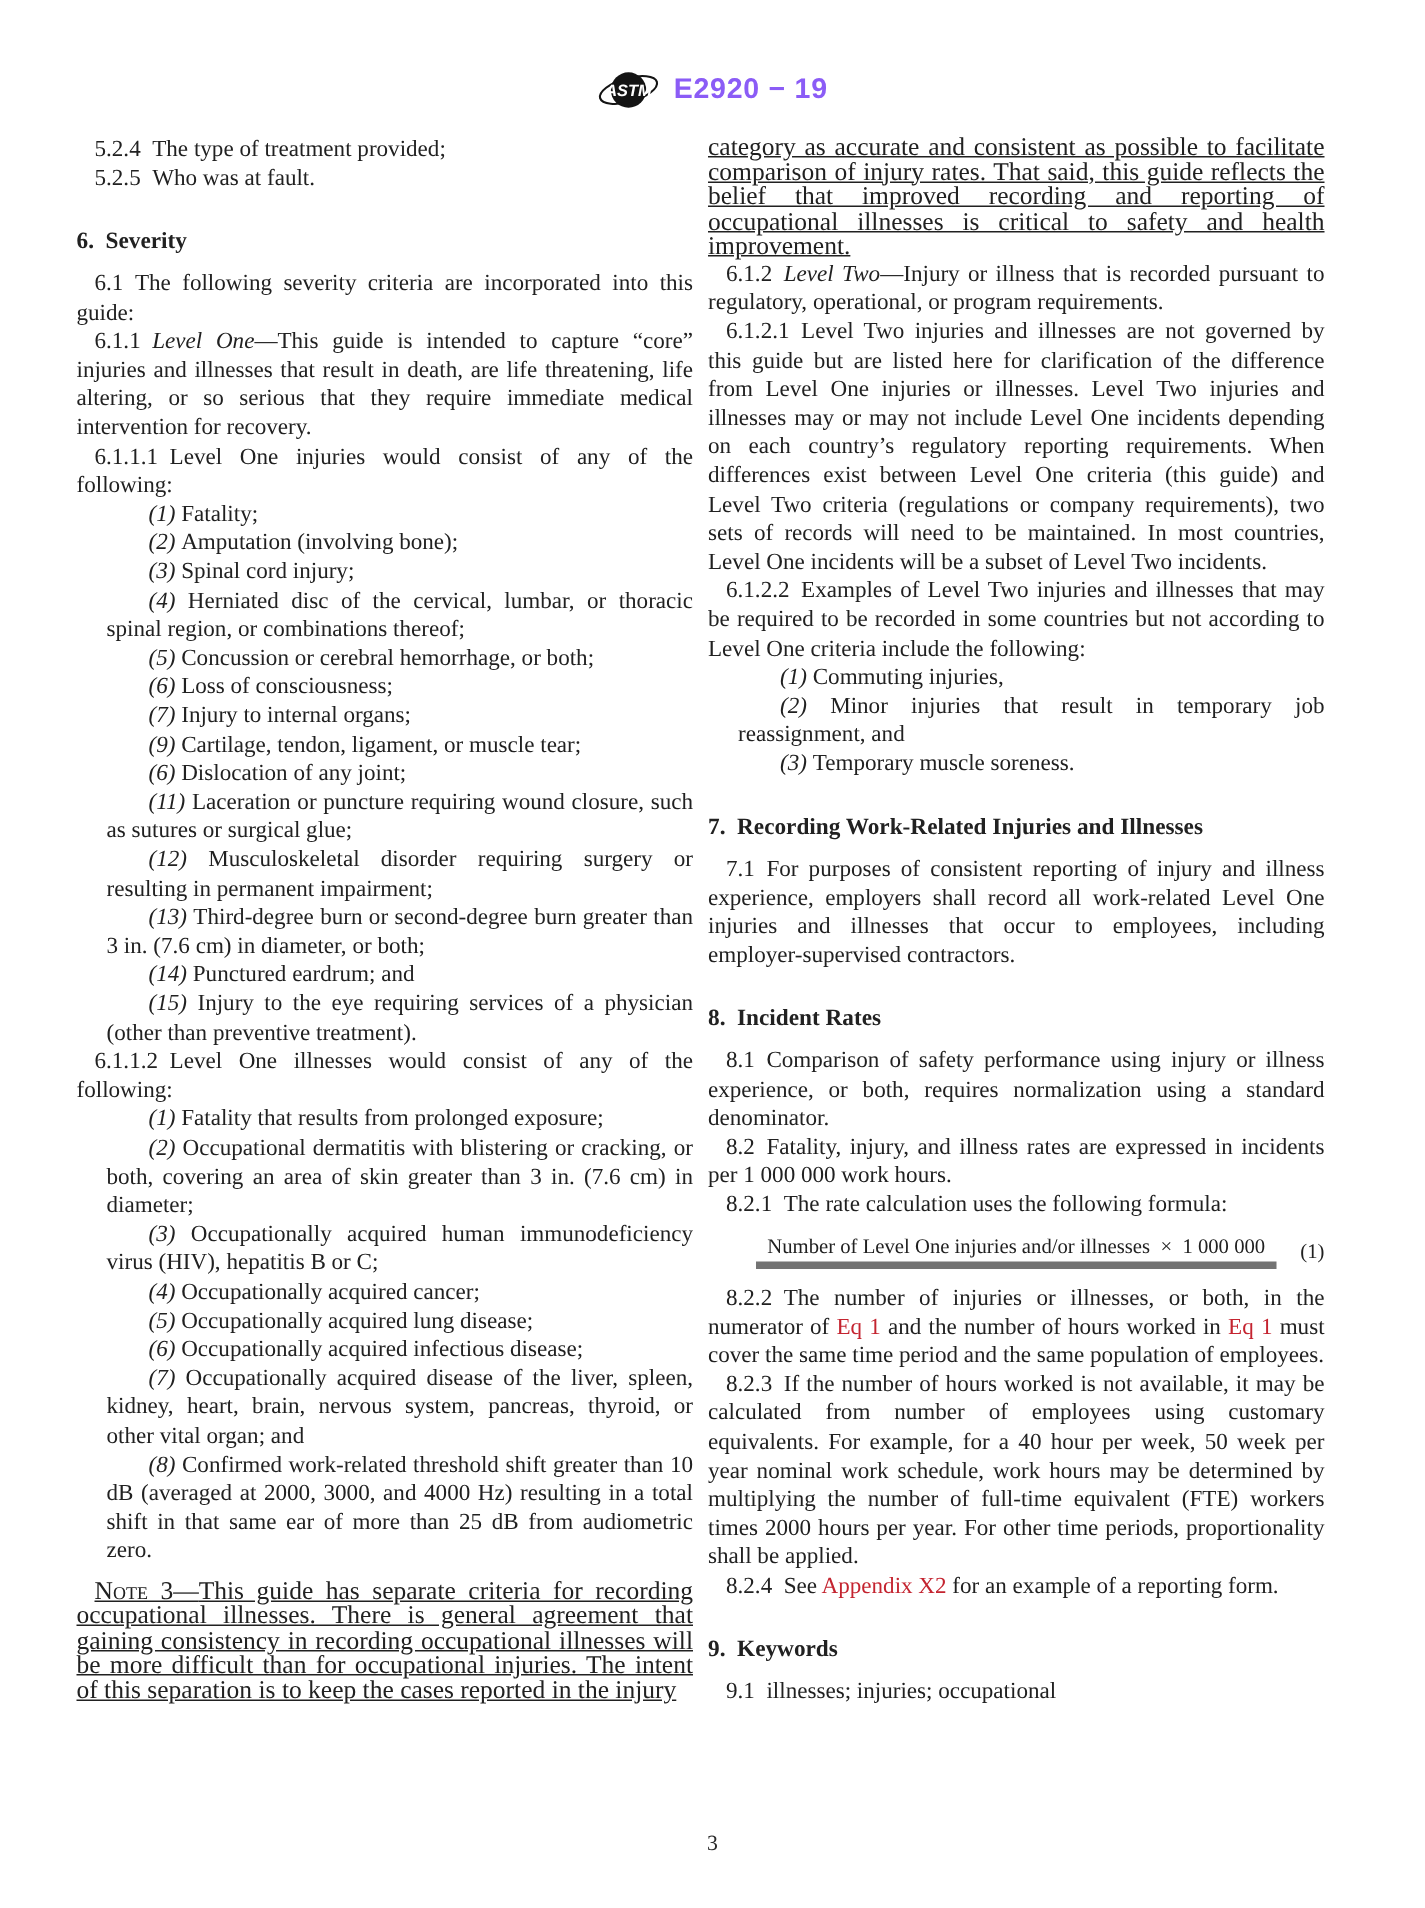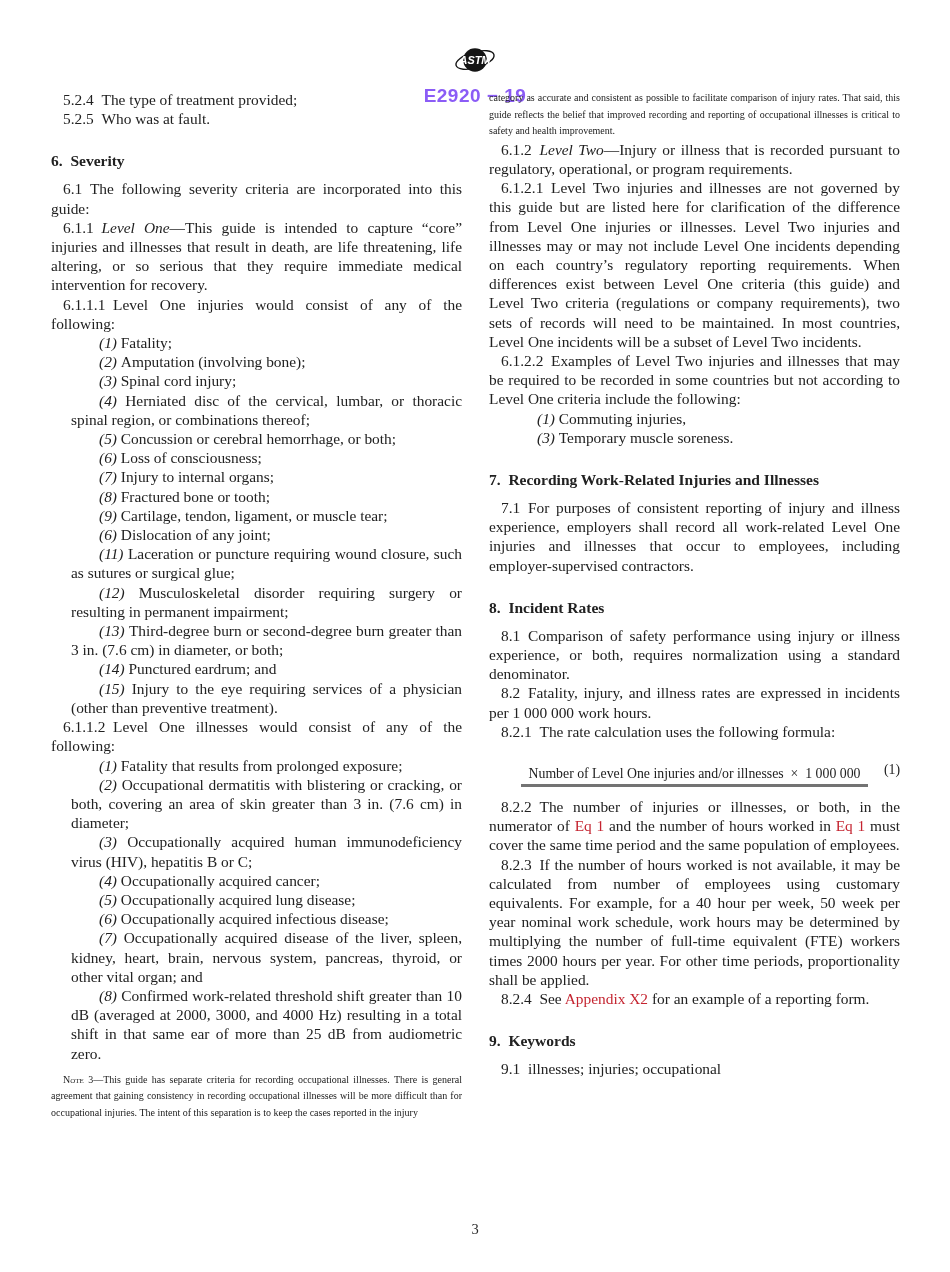--- a/index.html
+++ b/index.html
@@ -9,59 +9,59 @@
   }
   html,body{margin:0;padding:0;background:#e9e9e9;}
   .page{
     width:950px;height:1272px;position:relative;background:#ffffff;
     font-family:"Liberation Serif", serif;color:var(--text);
     margin:0 auto;overflow:hidden;
   }
   
   .header{
     position:absolute;top:44px;left:0;width:100%;
-    display:flex;justify-content:center;align-items:center;gap:9px;flex-direction:column;
+    display:flex;justify-content:center;align-items:center;gap:9px;
   }
   .designation{
     font-family:"Liberation Sans", sans-serif;font-weight:bold;
     font-size:19px;letter-spacing:.5px;color:#8b5cf6;
   }
   .logo-wrap{display:inline-flex;align-items:center;}
   
   .columns{
     position:absolute;top:90px;left:51px;right:50px;
-    display:flex;gap:27px;
+    display:flex;gap:10px;
   }
   .col{width:411px;flex:0 0 411px;}
   .para{
     margin:0;font-size:15.4px;line-height:19.2px;
     text-align:justify;text-indent:12px;
   }
   .para.list-item{text-indent:28px;margin-left:20px;}
   .noindent{text-indent:0;}
   .sec-heading{
     margin:23px 0 9px 0;font-size:15.5px;line-height:19px;
     font-weight:bold;text-indent:0;text-align:left;
   }
   .note{
-    margin:9px 0 0 0;font-size:10px;line-height:16.6px;
-    text-align:justify;text-indent:12px;
+    margin:9px 0 0 0;font-size:17px;line-height:16.6px;
+    text-align:justify;text-indent:12px;text-decoration:underline;
   }
   .note.noindent{margin-top:0;text-indent:0;}
   .it{font-style:italic;}
   .sc{font-variant:small-caps;}
   .xref{color:var(--link);}
   
   .formula{
     position:relative;margin:9px 0 10px 0;
     display:flex;justify-content:center;align-items:center;
     font-size:13.8px;line-height:17px;
   }
   .fraction{text-align:center;}
-  .fraction .num{padding:0 8px 2px 8px;border-bottom:3px solid #737373;margin-top:15px;}
+  .fraction .num{padding:0 8px 2px 8px;border-bottom:5px solid #737373;}
   .fraction .den{padding-top:2px;}
   .eq-label{
     position:absolute;right:0;top:50%;transform:translateY(-50%);
     font-size:13.8px;
   }
   
   .page-num{
     position:absolute;bottom:34px;left:0;width:100%;
     text-align:center;font-size:14.5px;color:#2a2a2a;
   }
@@ -90,21 +90,20 @@
         <p class="para"><span>6.1 The following severity criteria are incorporated into this guide:</span></p>
         <p class="para"><span>6.1.1 </span><span class="it">Level One</span><span>—This guide is intended to capture “core” injuries and illnesses that result in death, are life threatening, life altering, or so serious that they require immediate medical intervention for recovery.</span></p>
         <p class="para"><span>6.1.1.1 Level One injuries would consist of any of the following:</span></p>
         <p class="para list-item"><span class="it">(1) </span><span>Fatality;</span></p>
         <p class="para list-item"><span class="it">(2) </span><span>Amputation (involving bone);</span></p>
         <p class="para list-item"><span class="it">(3) </span><span>Spinal cord injury;</span></p>
         <p class="para list-item"><span class="it">(4) </span><span>Herniated disc of the cervical, lumbar, or thoracic spinal region, or combinations thereof;</span></p>
         <p class="para list-item"><span class="it">(5) </span><span>Concussion or cerebral hemorrhage, or both;</span></p>
         <p class="para list-item"><span class="it">(6) </span><span>Loss of consciousness;</span></p>
         <p class="para list-item"><span class="it">(7) </span><span>Injury to internal organs;</span></p>
-        <p class="para list-item"><span class="it">(8) </span><span>Fractured bone or tooth;</span></p>
         <p class="para list-item"><span class="it">(9) </span><span>Cartilage, tendon, ligament, or muscle tear;</span></p>
         <p class="para list-item"><span class="it">(6) </span><span>Dislocation of any joint;</span></p>
         <p class="para list-item"><span class="it">(11) </span><span>Laceration or puncture requiring wound closure, such as sutures or surgical glue;</span></p>
         <p class="para list-item"><span class="it">(12) </span><span>Musculoskeletal disorder requiring surgery or resulting in permanent impairment;</span></p>
         <p class="para list-item"><span class="it">(13) </span><span>Third-degree burn or second-degree burn greater than 3 in. (7.6 cm) in diameter, or both;</span></p>
         <p class="para list-item"><span class="it">(14) </span><span>Punctured eardrum; and</span></p>
         <p class="para list-item"><span class="it">(15) </span><span>Injury to the eye requiring services of a physician (other than preventive treatment).</span></p>
         <p class="para"><span>6.1.1.2 Level One illnesses would consist of any of the following:</span></p>
         <p class="para list-item"><span class="it">(1) </span><span>Fatality that results from prolonged exposure;</span></p>
         <p class="para list-item"><span class="it">(2) </span><span>Occupational dermatitis with blistering or cracking, or both, covering an area of skin greater than 3 in. (7.6 cm) in diameter;</span></p>
@@ -115,20 +114,21 @@
         <p class="para list-item"><span class="it">(7) </span><span>Occupationally acquired disease of the liver, spleen, kidney, heart, brain, nervous system, pancreas, thyroid, or other vital organ; and</span></p>
         <p class="para list-item"><span class="it">(8) </span><span>Confirmed work-related threshold shift greater than 10 dB (averaged at 2000, 3000, and 4000 Hz) resulting in a total shift in that same ear of more than 25 dB from audiometric zero.</span></p>
         <p class="note"><span class="sc">Note 3—</span><span>This guide has separate criteria for recording occupational illnesses. There is general agreement that gaining consistency in recording occupational illnesses will be more difficult than for occupational injuries. The intent of this separation is to keep the cases reported in the injury</span></p>
       </div>
     <div class="col" id="right-col">
         <p class="note noindent"><span>category as accurate and consistent as possible to facilitate comparison of injury rates. That said, this guide reflects the belief that improved recording and reporting of occupational illnesses is critical to safety and health improvement.</span></p>
         <p class="para"><span>6.1.2 </span><span class="it">Level Two</span><span>—Injury or illness that is recorded pursuant to regulatory, operational, or program requirements.</span></p>
         <p class="para"><span>6.1.2.1 Level Two injuries and illnesses are not governed by this guide but are listed here for clarification of the difference from Level One injuries or illnesses. Level Two injuries and illnesses may or may not include Level One incidents depending on each country’s regulatory reporting requirements. When differences exist between Level One criteria (this guide) and Level Two criteria (regulations or company requirements), two sets of records will need to be maintained. In most countries, Level One incidents will be a subset of Level Two incidents.</span></p>
         <p class="para"><span>6.1.2.2 Examples of Level Two injuries and illnesses that may be required to be recorded in some countries but not according to Level One criteria include the following:</span></p>
         <p class="para list-item"><span class="it">(1) </span><span>Commuting injuries,</span></p>
+        <p class="para list-item"><span class="it">(2) </span><span>Minor injuries that result in temporary job reassignment, and</span></p>
         <p class="para list-item"><span class="it">(3) </span><span>Temporary muscle soreness.</span></p>
         <h3 class="sec-heading"><span>7. Recording Work-Related Injuries and Illnesses</span></h3>
         <p class="para"><span>7.1 For purposes of consistent reporting of injury and illness experience, employers shall record all work-related Level One injuries and illnesses that occur to employees, including employer-supervised contractors.</span></p>
         <h3 class="sec-heading"><span>8. Incident Rates</span></h3>
         <p class="para"><span>8.1 Comparison of safety performance using injury or illness experience, or both, requires normalization using a standard denominator.</span></p>
         <p class="para"><span>8.2 Fatality, injury, and illness rates are expressed in incidents per 1&nbsp;000&nbsp;000 work hours.</span></p>
         <p class="para"><span>8.2.1 The rate calculation uses the following formula:</span></p>
         <div class="formula">
           <div class="fraction">
             <div class="num">Number of Level One injuries and/or illnesses × 1&nbsp;000&nbsp;000</div>

